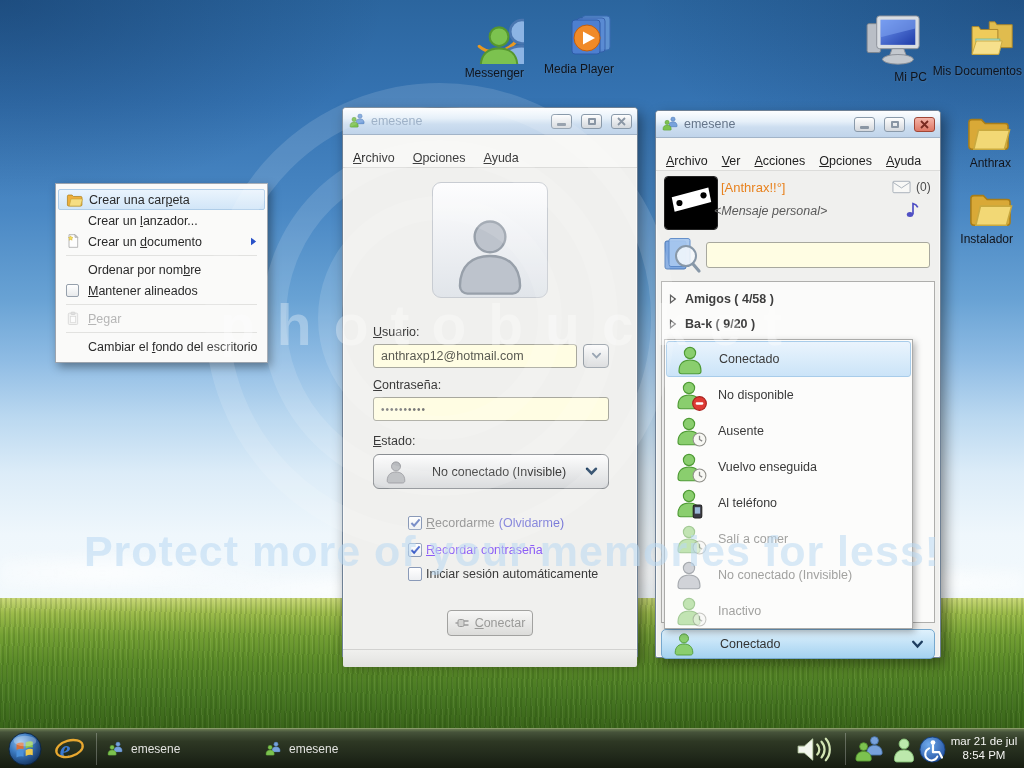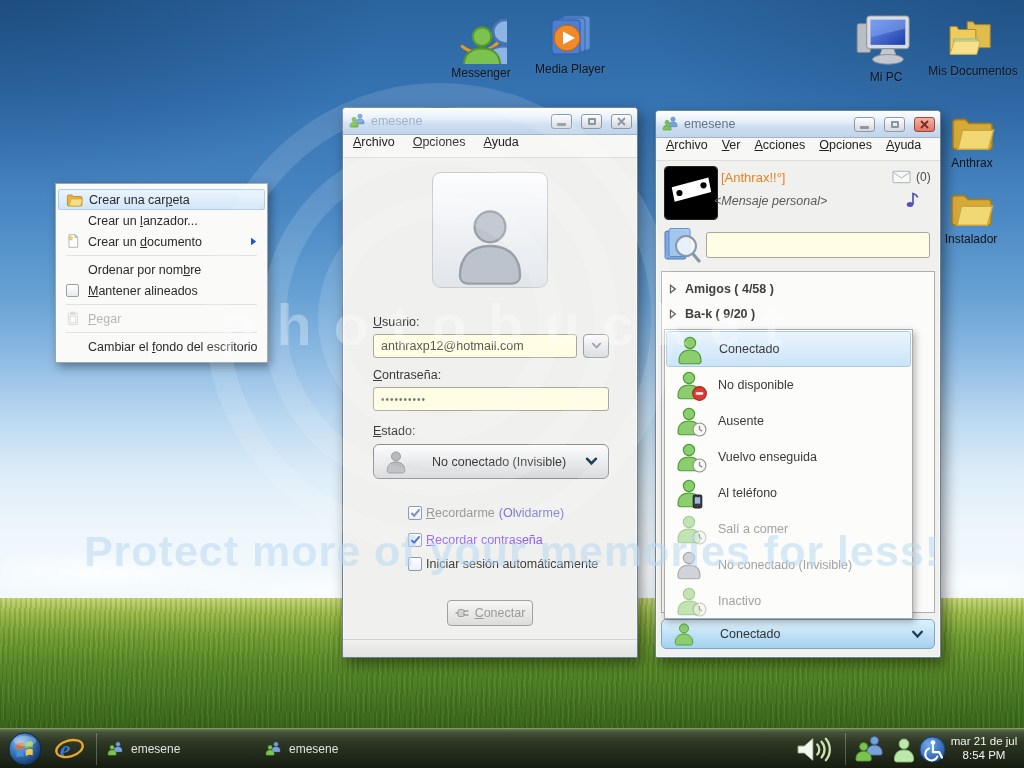--- a/index.html
+++ b/index.html
@@ -15,42 +15,42 @@
 .clouds{position:absolute;left:0;top:518px;width:1024px;height:100px;filter:blur(4px);background:
  radial-gradient(ellipse 260px 34px at 10% 55%, rgba(255,255,255,.85), transparent 70%),
  radial-gradient(ellipse 300px 30px at 35% 72%, rgba(255,255,255,.8), transparent 70%),
  radial-gradient(ellipse 280px 36px at 62% 55%, rgba(255,255,255,.85), transparent 70%),
  radial-gradient(ellipse 340px 30px at 90% 65%, rgba(255,255,255,.8), transparent 70%)}
 .grass{position:absolute;left:0;top:598px;width:1024px;height:170px;background:
  repeating-linear-gradient(93deg, rgba(10,30,0,.12) 0 2px, rgba(0,0,0,0) 2px 5px),
  repeating-linear-gradient(87deg, rgba(240,255,200,.08) 0 1px, rgba(0,0,0,0) 1px 6px),
  linear-gradient(180deg,#C9D877 0%,#9CBB4A 9%,#74A034 22%,#5A8A28 38%,#477722 58%,#386318 78%,#2C5413 100%)}
 
-.dicon{position:absolute;display:flex;flex-direction:column;align-items:center;gap:3px;cursor:default}
+.dicon{position:absolute;display:flex;flex-direction:column;align-items:flex-end;gap:3px;cursor:default}
 .di-label{font-size:12px;color:#10141C;text-align:center;line-height:13px;white-space:nowrap;text-shadow:1px 1px 2px rgba(90,130,170,.45)}
 
 .cmenu{position:absolute;left:55px;top:183px;width:213px;background:#FAFAF9;border:1px solid #9CA4AE;box-shadow:3px 4px 9px rgba(0,0,0,.38);padding:5px 2px}
 .cm-item{position:relative;height:21px;display:flex;align-items:center;padding-left:30px;font-size:12.5px;color:#2A2A2A}
 .cm-item.hl{background:linear-gradient(180deg,#EAF4FD,#D2E6F8);border:1px solid #AFCDE8;border-radius:2px}
 .cm-item.dis{color:#B6B6B6}
 .cm-ico{position:absolute;left:7px;top:2px}
 .cm-arrow{position:absolute;right:8px;top:6px}
 .cm-sep{height:1px;background:#E2E2E0;margin:3px 8px}
 .cm-check{position:absolute;left:8px;top:4px;width:13px;height:13px;border:1px solid #96A0AC;border-radius:2px;background:linear-gradient(180deg,#FFF,#E8EAEC)}
 
 .win{position:absolute;background:#F0F0EE;border:1px solid #6E8094;border-radius:4px 4px 2px 2px;box-shadow:inset 0 0 0 1px rgba(255,255,255,.55), 4px 6px 14px rgba(0,0,0,.45)}
 .titlebar{height:27px;display:flex;align-items:center;gap:6px;padding:0 5px;border-bottom:1px solid #A2B4C8;border-radius:3px 3px 0 0;background:linear-gradient(180deg,#FDFEFF 0%,#E6F0F9 40%,#CDDEF0 62%,#C0D4EA 100%)}
 .t-title{font-size:12.5px;flex:1}
 .win-login .t-title{color:#9FB2C8}
 .win-contacts .t-title{color:#66768A}
 .tb-btn{width:21px;height:15px;border:1px solid #8A9AAA;border-radius:3px;background:linear-gradient(180deg,#FEFEFE,#D4D8DD);display:flex;align-items:center;justify-content:center;margin-left:3px}
 .tb-red{background:linear-gradient(180deg,#F4B4A8,#DE7866);border-color:#A04636}
 .g-min{width:9px;height:3px;background:#8A96A4;border-radius:1px;margin-top:6px}
 .g-max{width:8px;height:7px;border:2px solid #8A96A4;border-radius:1px}
-.menubar{height:23px;display:flex;align-items:flex-end;gap:18px;padding:8px 10px;background:#F7F7F5;border-bottom:1px solid #DCDCDA;font-size:12.5px;color:#222}
+.menubar{height:33px;display:flex;align-items:flex-start;gap:18px;padding:16px 10px;background:#F7F7F5;border-bottom:1px solid #DCDCDA;font-size:12.5px;color:#222}
 .mi{cursor:default}
 .content{position:relative}
 .ul{text-decoration:underline}
 
 .avatarbox{position:absolute;left:50%;margin-left:-58px;top:14px;width:116px;height:116px;border-radius:9px;border:1px solid #C8CCD2;background:linear-gradient(180deg,#FDFDFE,#E1E5EA);display:flex;align-items:flex-end;justify-content:center;overflow:hidden}
 .flabel{position:absolute;left:30px;font-size:12.5px;color:#3A3A3A}
 .tfield{position:absolute;left:30px;height:24px;background:#FFFDE3;border:1px solid #A8A89E;border-radius:3px;font-size:12.5px;color:#5A5A52;display:flex;align-items:center;padding:0 7px;white-space:nowrap;overflow:hidden}
 .combo-btn{position:absolute;left:240px;width:26px;height:24px;border:1px solid #98A0A8;border-radius:4px;background:linear-gradient(180deg,#FCFCFC,#D8DADC);display:flex;align-items:center;justify-content:center}
 .estado-dd{position:absolute;left:30px;width:236px;height:35px;border:1px solid #8A8E92;border-radius:6px;background:linear-gradient(180deg,#FDFDFD,#D6D8DA);display:flex;align-items:center;padding:0 10px}
 .estado-txt{font-size:12.5px;color:#3A3A3A;margin-left:24px}

